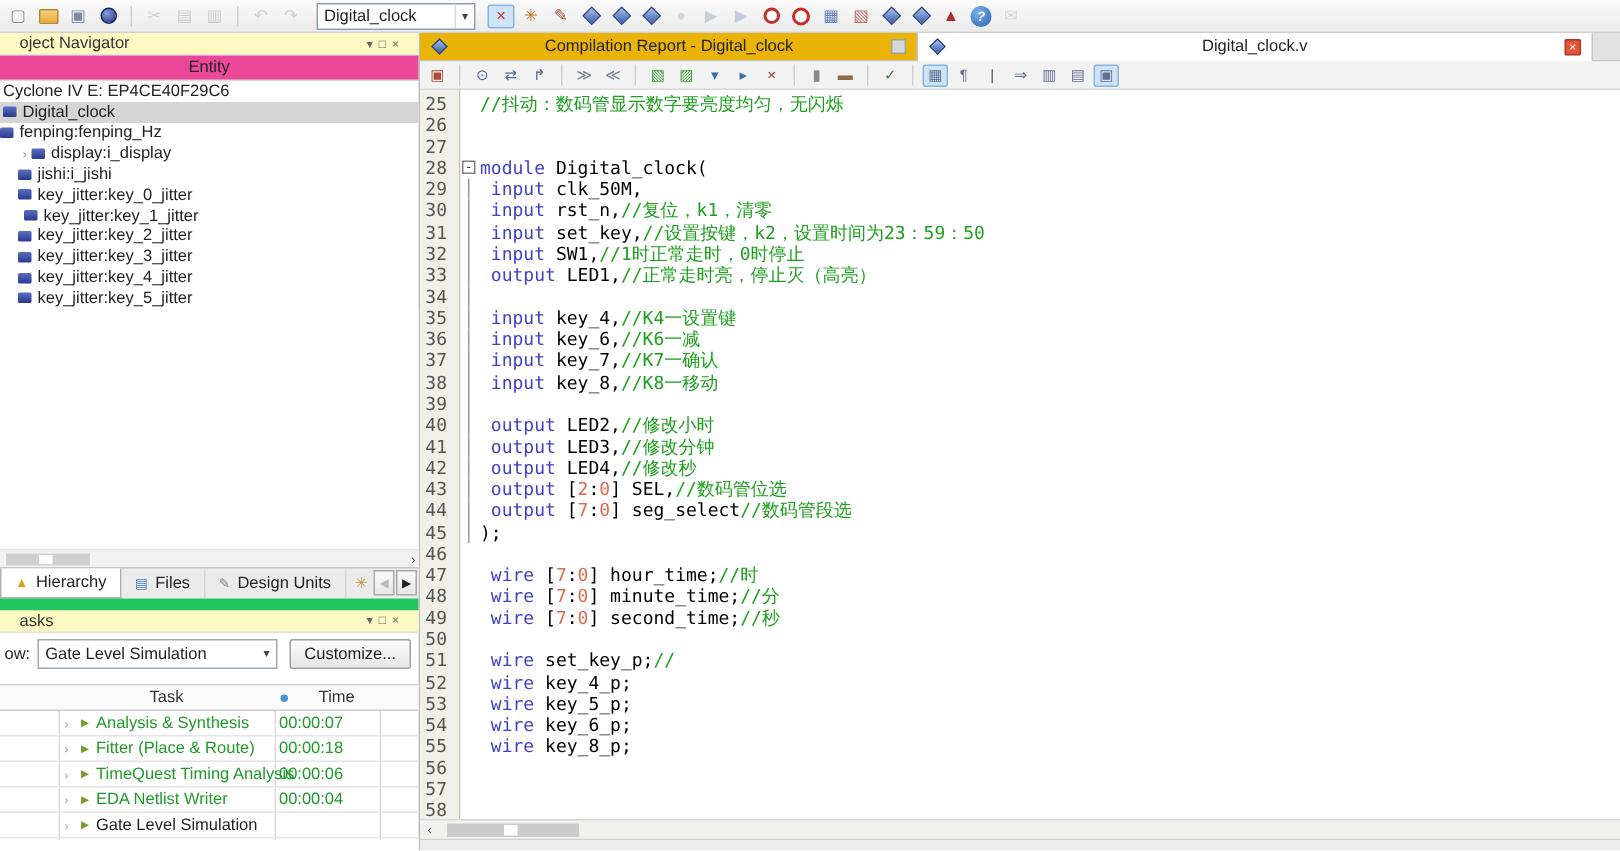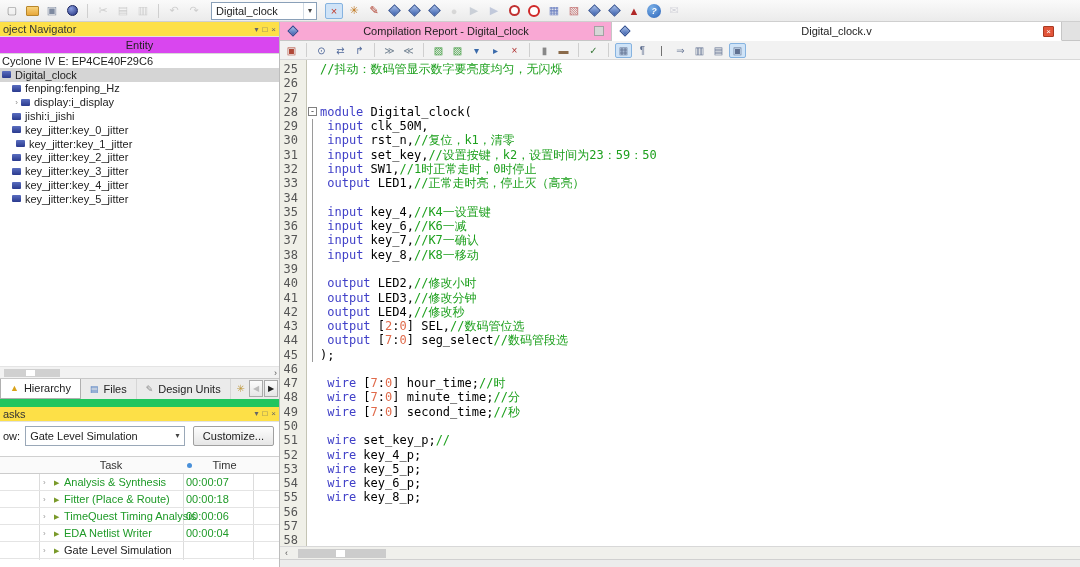--- a/index.html
+++ b/index.html
@@ -21,26 +21,26 @@
 .tbi.help i{width:14px;height:14px;border-radius:50%;background:radial-gradient(circle at 35% 30%,#7ab0e8,#2a62b8);color:#fff;font-size:9px;font-weight:bold;display:flex;align-items:center;justify-content:center}
 .combo{height:18px;background:#fff;border:1px solid #8aa0b8;display:flex;align-items:center;width:106px;margin:0 6px;padding:0 0 0 4px;justify-content:space-between;flex:none}
 .combo .arr{width:13px;height:16px;display:flex;align-items:center;justify-content:center;color:#444;font-size:8px;border-left:1px solid #d4dce4}
 
 
 .main{display:flex;height:545px}
 .left{width:280px;flex:none;border-right:1px solid #bdbdbd;display:flex;flex-direction:column;background:#fff}
 .right{flex:1;display:flex;flex-direction:column;background:#fff;min-width:0}
 
 
-.dock-title{height:15px;background:#fde047;display:flex;align-items:center;padding:0 3px;color:#333;border-bottom:1px solid #e2e2e2;flex:none}
+.dock-title{height:15px;background:#fef9c3;display:flex;align-items:center;padding:0 13px;color:#333;border-bottom:1px solid #e2e2e2;flex:none}
 .dock-btns{margin-left:auto;display:flex;gap:4px;color:#666;font-size:8px}
 .dock-btns span{cursor:default}
 
 
-.entity-header{height:17px;border-bottom:1px solid #d8d8d8;display:flex;align-items:center;justify-content:center;background:#d946ef;flex:none}
+.entity-header{height:17px;border-bottom:1px solid #d8d8d8;display:flex;align-items:center;justify-content:center;background:#ec4899;flex:none}
 .tree{flex:none}
 .trow{height:13.8px;display:flex;align-items:center;white-space:nowrap;font-size:11px}
 .trow.selected{background:#d5d5d5}
 .chev{width:9px;color:#888;font-size:8px;text-align:center;flex:none}
 .ticon{width:9px;height:7px;background:linear-gradient(#5a6ec0,#2a3a8e);border-radius:1px;margin-right:4px;flex:none}
 .tree-spacer{flex:1;background:#fff}
 .tree-hscroll{height:12px;background:#f2f2f2;border-top:1px solid #e4e4e4;position:relative;flex:none}
 .th-thumb{position:absolute;left:4px;top:2px;width:56px;height:8px;background:#d0d0d0}
 .th-grip{position:absolute;left:22px;top:1px;width:9px;height:6px;background:#fff}
 .th-right{position:absolute;right:2px;top:0;color:#555;font-size:9px;line-height:12px}
@@ -71,21 +71,21 @@
 .tt-task{position:absolute;left:64px;top:0;line-height:17px;white-space:nowrap}
 .tt-time{position:absolute;left:186px;top:0;line-height:17px}
 .done{color:var(--done)}
 .pending{color:#222}
 .tasks-fill{flex:1;background:#fff}
 
 
 .doc-tabs{height:19px;background:#e2e2e2;display:flex;border-bottom:1px solid #c6c6c6;flex:none}
 .doc-tab{display:flex;align-items:center;gap:6px;padding:0 7px;border-right:1px solid #c6c6c6}
 .doc-tab .dlabel{flex:1;text-align:center;white-space:nowrap;overflow:hidden}
-.doc-tab.inactive{background:#f9a8d4;width:332px}
+.doc-tab.inactive{background:#eab308;width:332px}
 .doc-tab.active{background:#fff;width:450px;margin-bottom:-1px;border-bottom:1px solid #fff}
 .dicon{width:11px;height:11px;flex:none;display:flex;align-items:center;justify-content:center}
 .dicon i{width:8px;height:8px;background:linear-gradient(135deg,#a8c0ea,#3a5fae);border:1px solid #2a4a8e;transform:rotate(45deg);display:block}
 .close-gray{width:10px;height:10px;background:#d6d6d6;border:1px solid #a2a2a2;color:#777;font-size:7px;line-height:8px;text-align:center;flex:none}
 .close-red{width:11px;height:11px;background:#e2553a;border:1px solid #a83a22;color:#fff;font-size:8px;line-height:9px;text-align:center;border-radius:1px;flex:none}
 .doc-tabs-fill{flex:1}
 .editor-toolbar{height:19px;background:#f2f2f2;border-bottom:1px solid #d8d8d8;display:flex;align-items:center;padding:0 3px;gap:2px;flex:none}
 .editor-toolbar .tbi{width:17px;height:15px;font-size:10px}
 
 .editor{flex:1;display:flex;font-family:"DejaVu Sans Mono","Liberation Mono",monospace;font-size:12px;overflow:hidden;min-height:0}
@@ -183,21 +183,21 @@
         </div>
         <div class="entity-header">Entity</div>
         <div class="tree" id="tree">
             <div class="trow" style="padding-left: 2px;">
               <span class="tlabel">Cyclone IV E: EP4CE40F29C6</span>
             </div>
             <div class="trow selected" style="padding-left: 2px;">
               <span class="ticon"></span>
               <span class="tlabel">Digital_clock</span>
             </div>
-            <div class="trow" style="padding-left: 12px;">
+            <div class="trow" style="">
               <span class="ticon"></span>
               <span class="tlabel">fenping:fenping_Hz</span>
             </div>
             <div class="trow" style="padding-left: 12px;">
               <span class="chev">›</span>
               <span class="ticon"></span>
               <span class="tlabel">display:i_display</span>
             </div>
             <div class="trow" style="padding-left: 12px;">
               <span class="ticon"></span>

